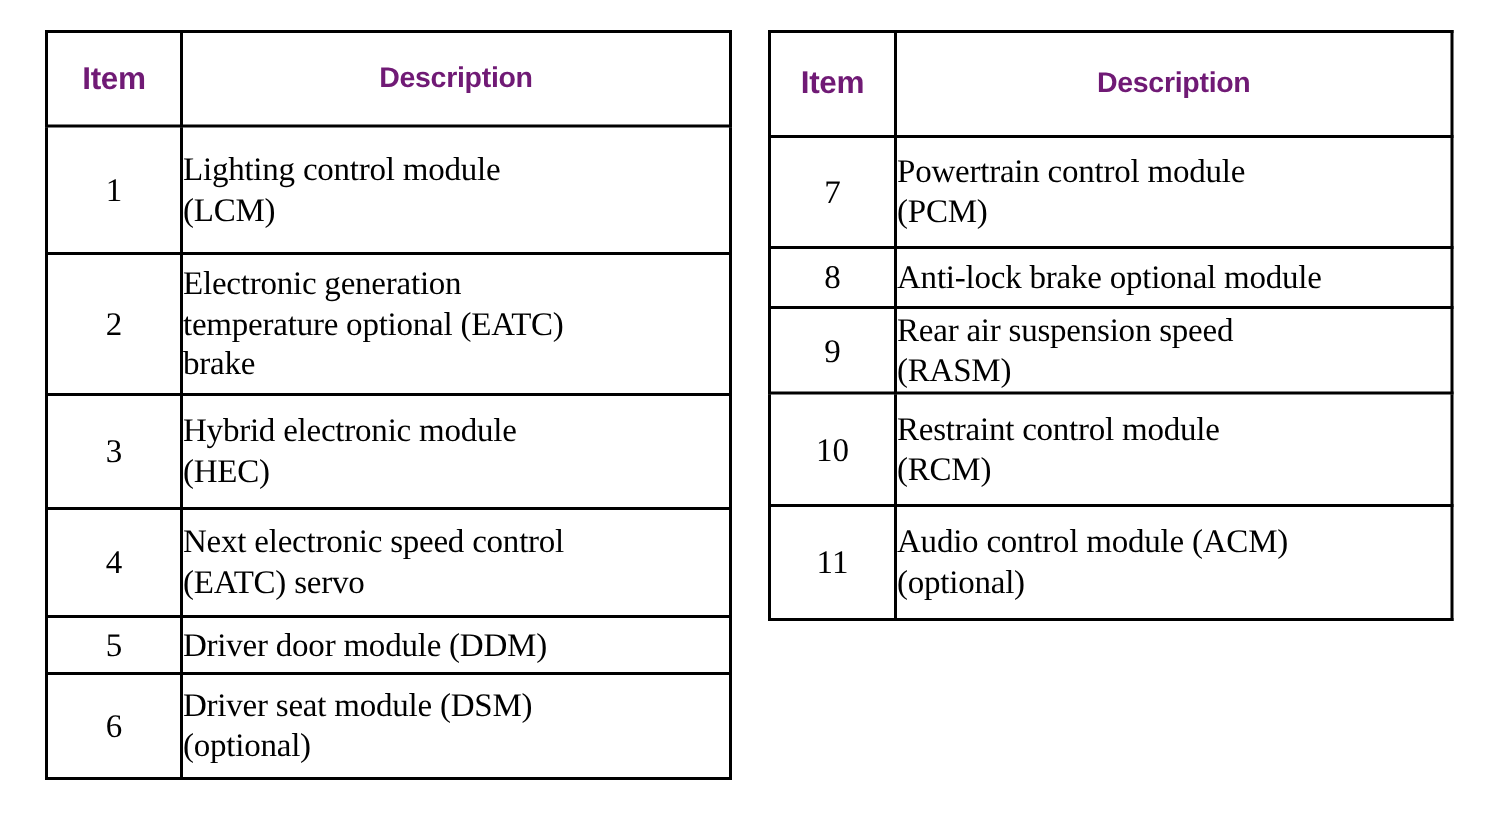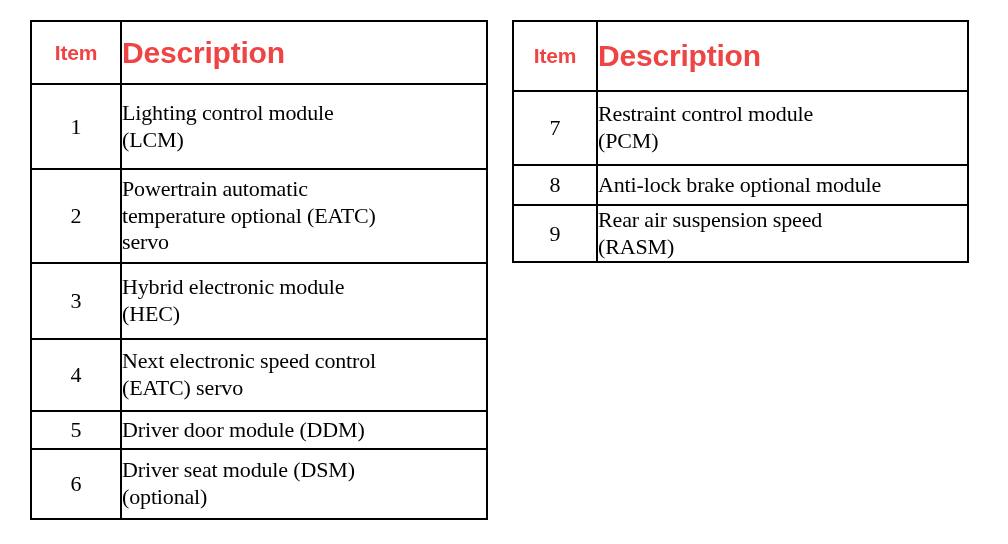--- a/index.html
+++ b/index.html
@@ -33,32 +33,33 @@
     border: 2.5px solid #000000;
     padding: 0;
     vertical-align: middle;
     background: #ffffff;
   }
 
   
   .hdr-item, .hdr-desc {
     font-family: "Liberation Sans", sans-serif;
     font-weight: bold;
-    color: #ef4444;
+    color: #701a75;
     text-align: left;
   }
   .hdr-item {
     text-align: center;
     font-size: 21px;
     letter-spacing: -0.2px;
   }
   .hdr-desc {
-    font-size: 30px;
+    font-size: 19px;
     padding-left: 10px;
     letter-spacing: -0.2px;
+    text-align: center;
   }
 
   
   .cell-item {
     text-align: center;
     font-size: 22px;
     font-family: "Liberation Serif", serif;
     line-height: 1.15;
   }
   .cell-desc {
@@ -116,23 +117,23 @@
       <tr>
         <td class="cell-item" style="height:83px;">1</td>
         <td class="cell-desc multi">
           <span class="ln">Lighting control module</span>
           <span class="ln">(LCM)</span>
         </td>
       </tr>
       <tr>
         <td class="cell-item" style="height:92px;">2</td>
         <td class="cell-desc multi">
-          <span class="ln">Powertrain automatic</span>
+          <span class="ln">Electronic generation</span>
           <span class="ln">temperature optional (EATC)</span>
-          <span class="ln">servo</span>
+          <span class="ln">brake</span>
         </td>
       </tr>
       <tr>
         <td class="cell-item" style="height:74px;">3</td>
         <td class="cell-desc multi">
           <span class="ln">Hybrid electronic module</span>
           <span class="ln">(HEC)</span>
         </td>
       </tr>
       <tr>
@@ -166,33 +167,47 @@
     <thead>
       <tr>
         <th class="hdr-item" style="height:68px;">Item</th>
         <th class="hdr-desc">Description</th>
       </tr>
     </thead>
     <tbody>
       <tr>
         <td class="cell-item" style="height:72px;">7</td>
         <td class="cell-desc multi">
-          <span class="ln">Restraint control module</span>
+          <span class="ln">Powertrain control module</span>
           <span class="ln">(PCM)</span>
         </td>
       </tr>
       <tr>
         <td class="cell-item" style="height:38px;">8</td>
         <td class="cell-desc">
           <span class="ln">Anti-lock brake optional module</span>
         </td>
       </tr>
       <tr>
         <td class="cell-item" style="height:55px;">9</td>
         <td class="cell-desc multi">
           <span class="ln">Rear air suspension speed</span>
           <span class="ln">(RASM)</span>
         </td>
       </tr>
+      <tr>
+        <td class="cell-item" style="height:73px;">10</td>
+        <td class="cell-desc multi">
+          <span class="ln">Restraint control module</span>
+          <span class="ln">(RCM)</span>
+        </td>
+      </tr>
+      <tr>
+        <td class="cell-item" style="height:74px;">11</td>
+        <td class="cell-desc multi">
+          <span class="ln">Audio control module (ACM)</span>
+          <span class="ln">(optional)</span>
+        </td>
+      </tr>
     </tbody>
   </table>
 
 </div>
 
 </body></html>

